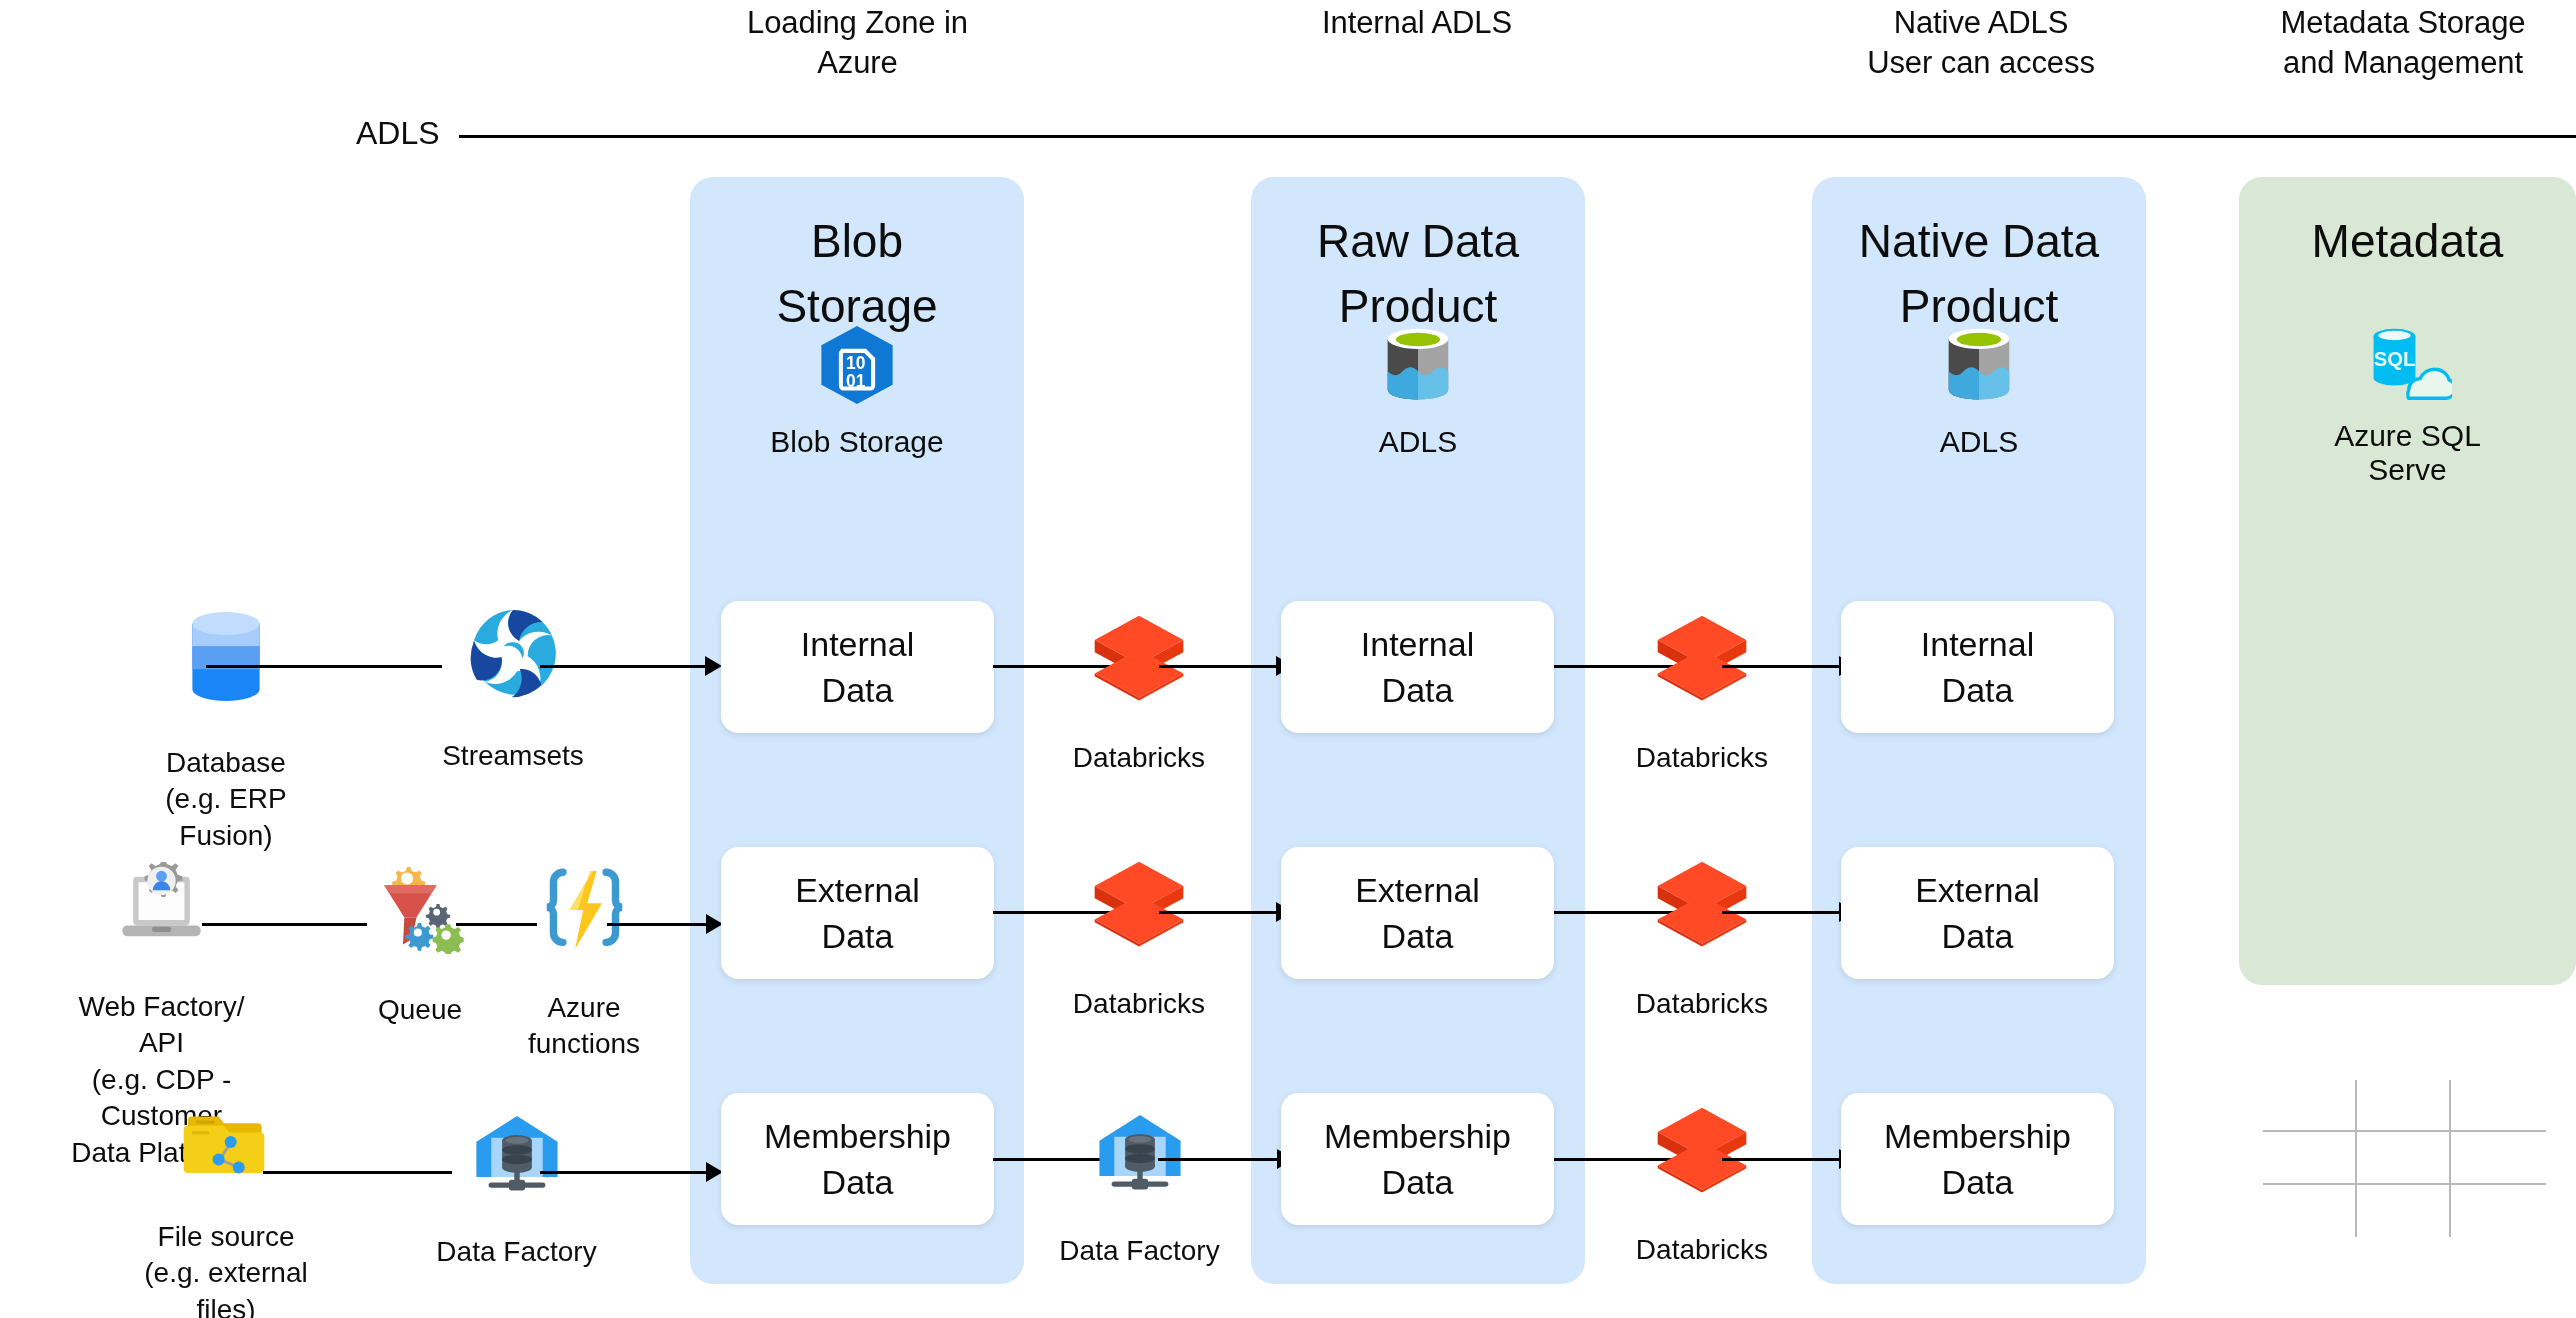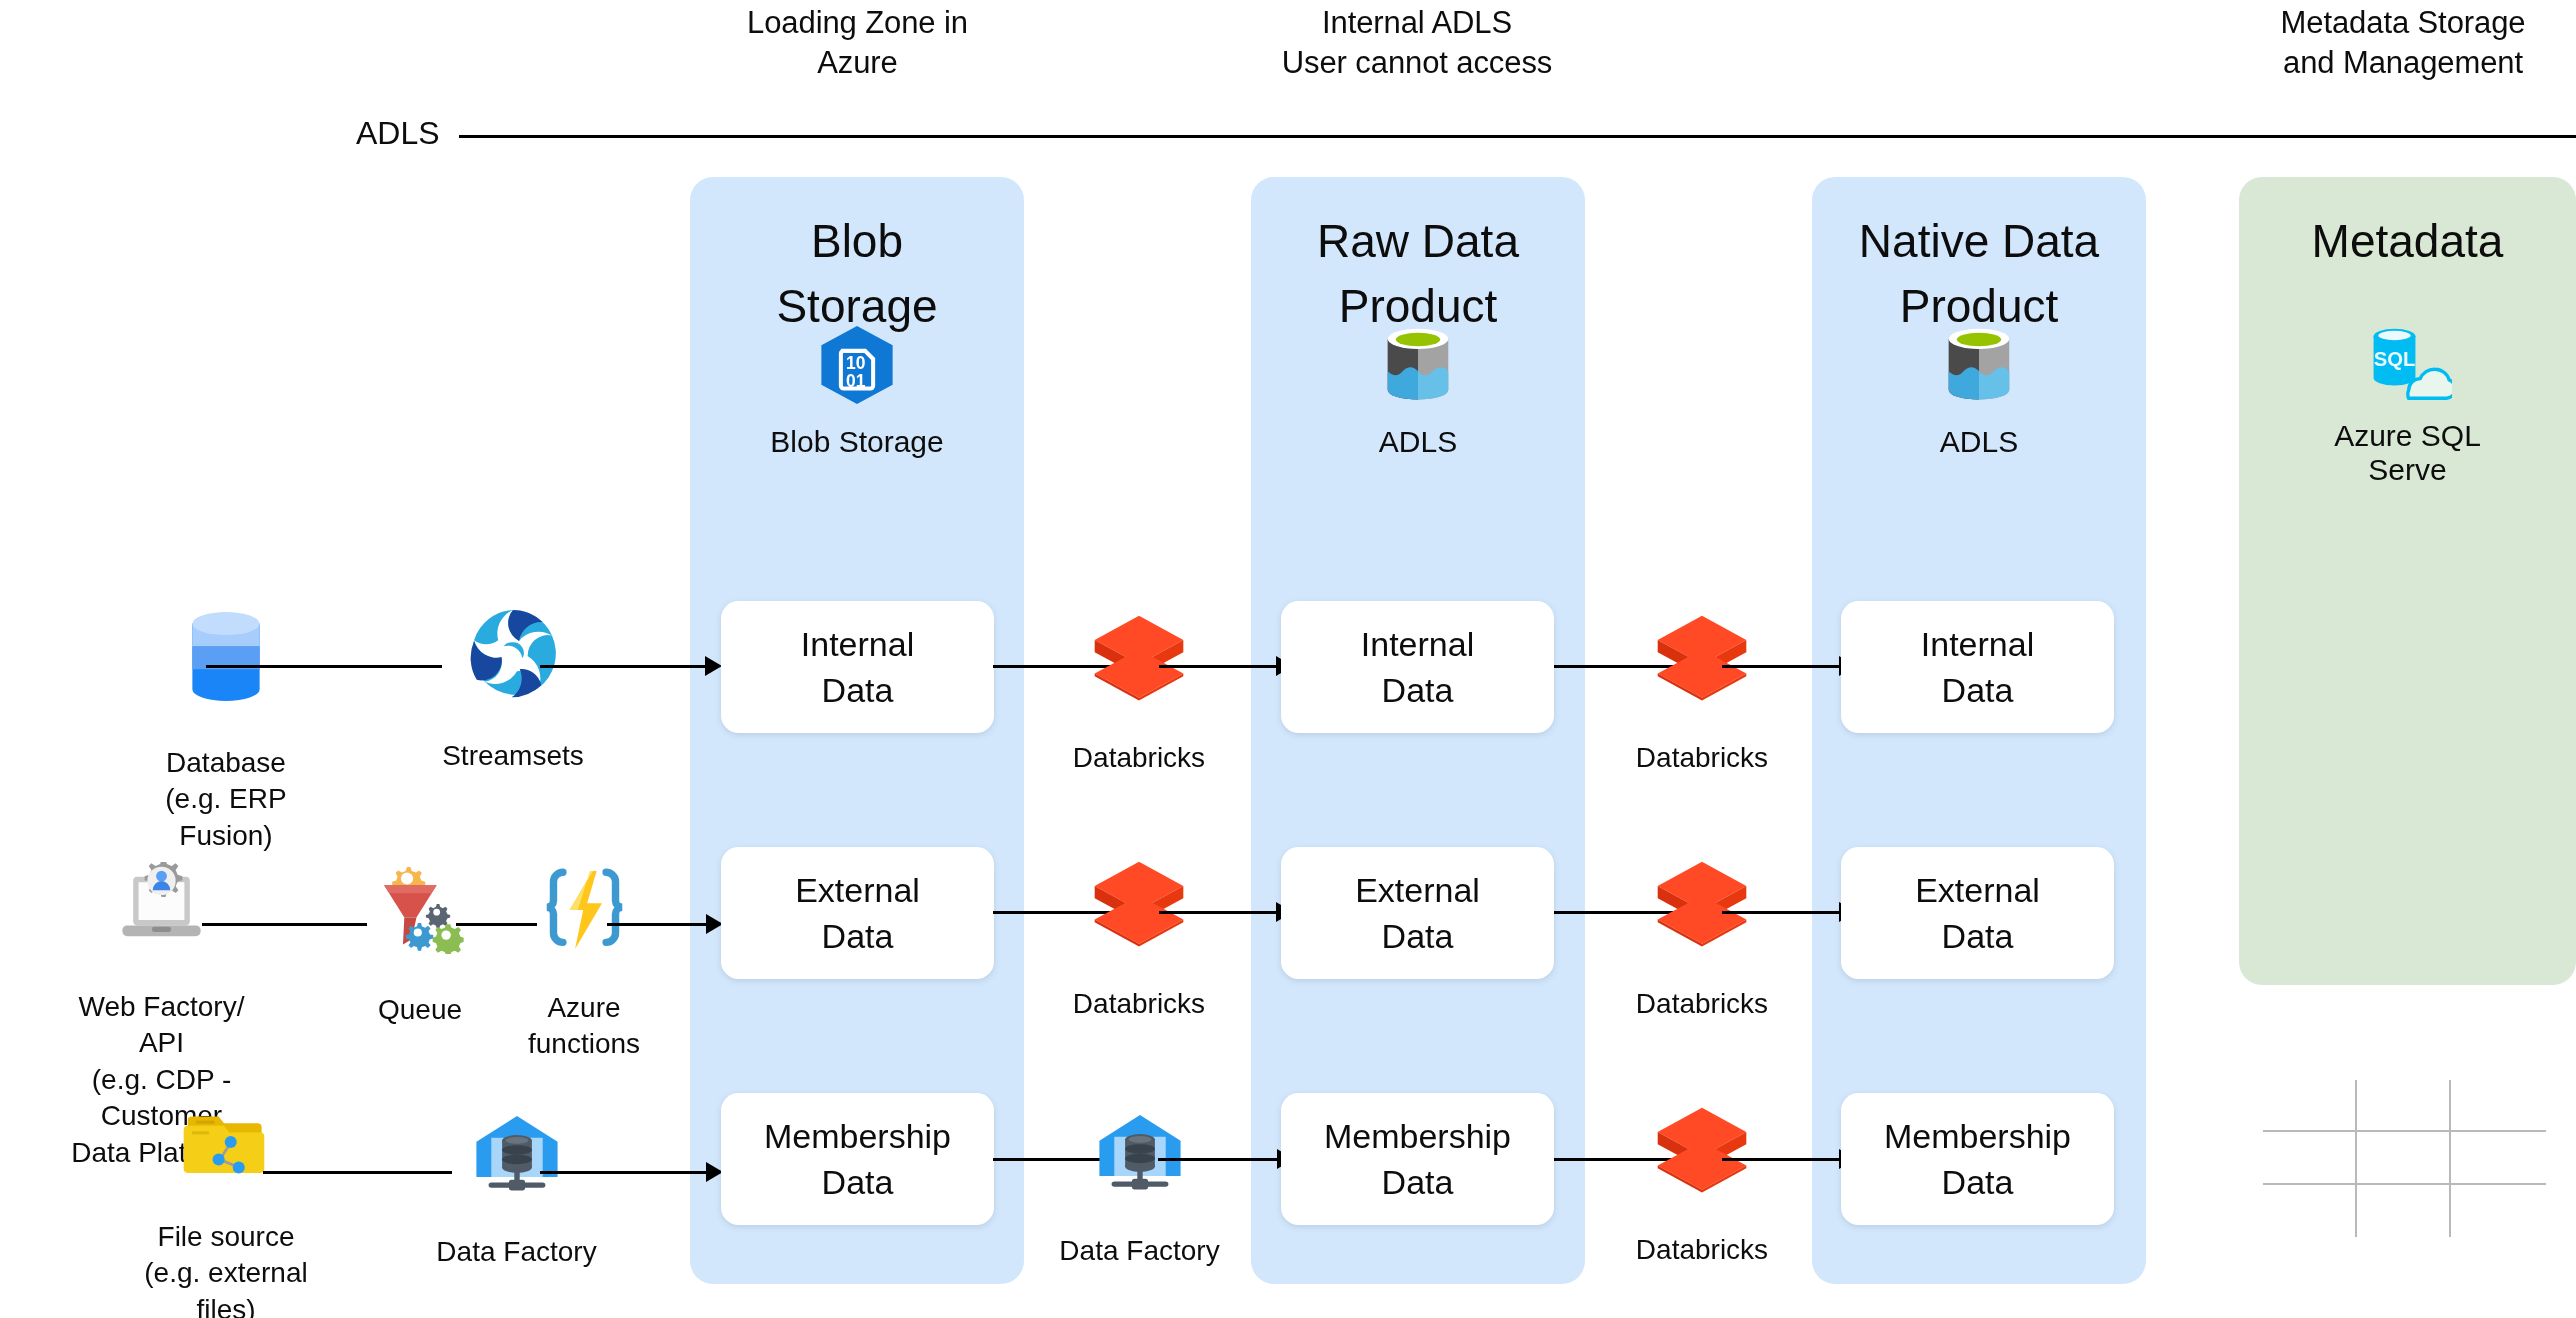--- a/index.html
+++ b/index.html
@@ -134,21 +134,24 @@
 <body>
 
 <div id="stage">
 
   <div class="col-header" style="left:682px; top:2.7px; width:351px;">
     <div>Loading Zone in</div>
     <div>Azure</div>
   </div>
   <div class="col-header" style="left:1208px; top:2.7px; width:418px;">
     <div>Internal ADLS</div>
-    <div>User cannot access</div>
+  </div>
+  <div class="col-header" style="left:1772px; top:2.7px; width:418px;">
+    <div>Native ADLS</div>
+    <div>User can access</div>
   </div>
   <div class="col-header" style="left:2214px; top:2.7px; width:378px;">
     <div>Metadata Storage</div>
     <div>and Management</div>
   </div>
 
   <div class="adls-label" style="left:356px; top:115px;">ADLS</div>
   <div class="adls-rule" style="left:459px; top:135px; width:2117px;"></div>
 
   <div class="zone blue" style="left:690px; top:177px; width:334px; height:1107px;">

